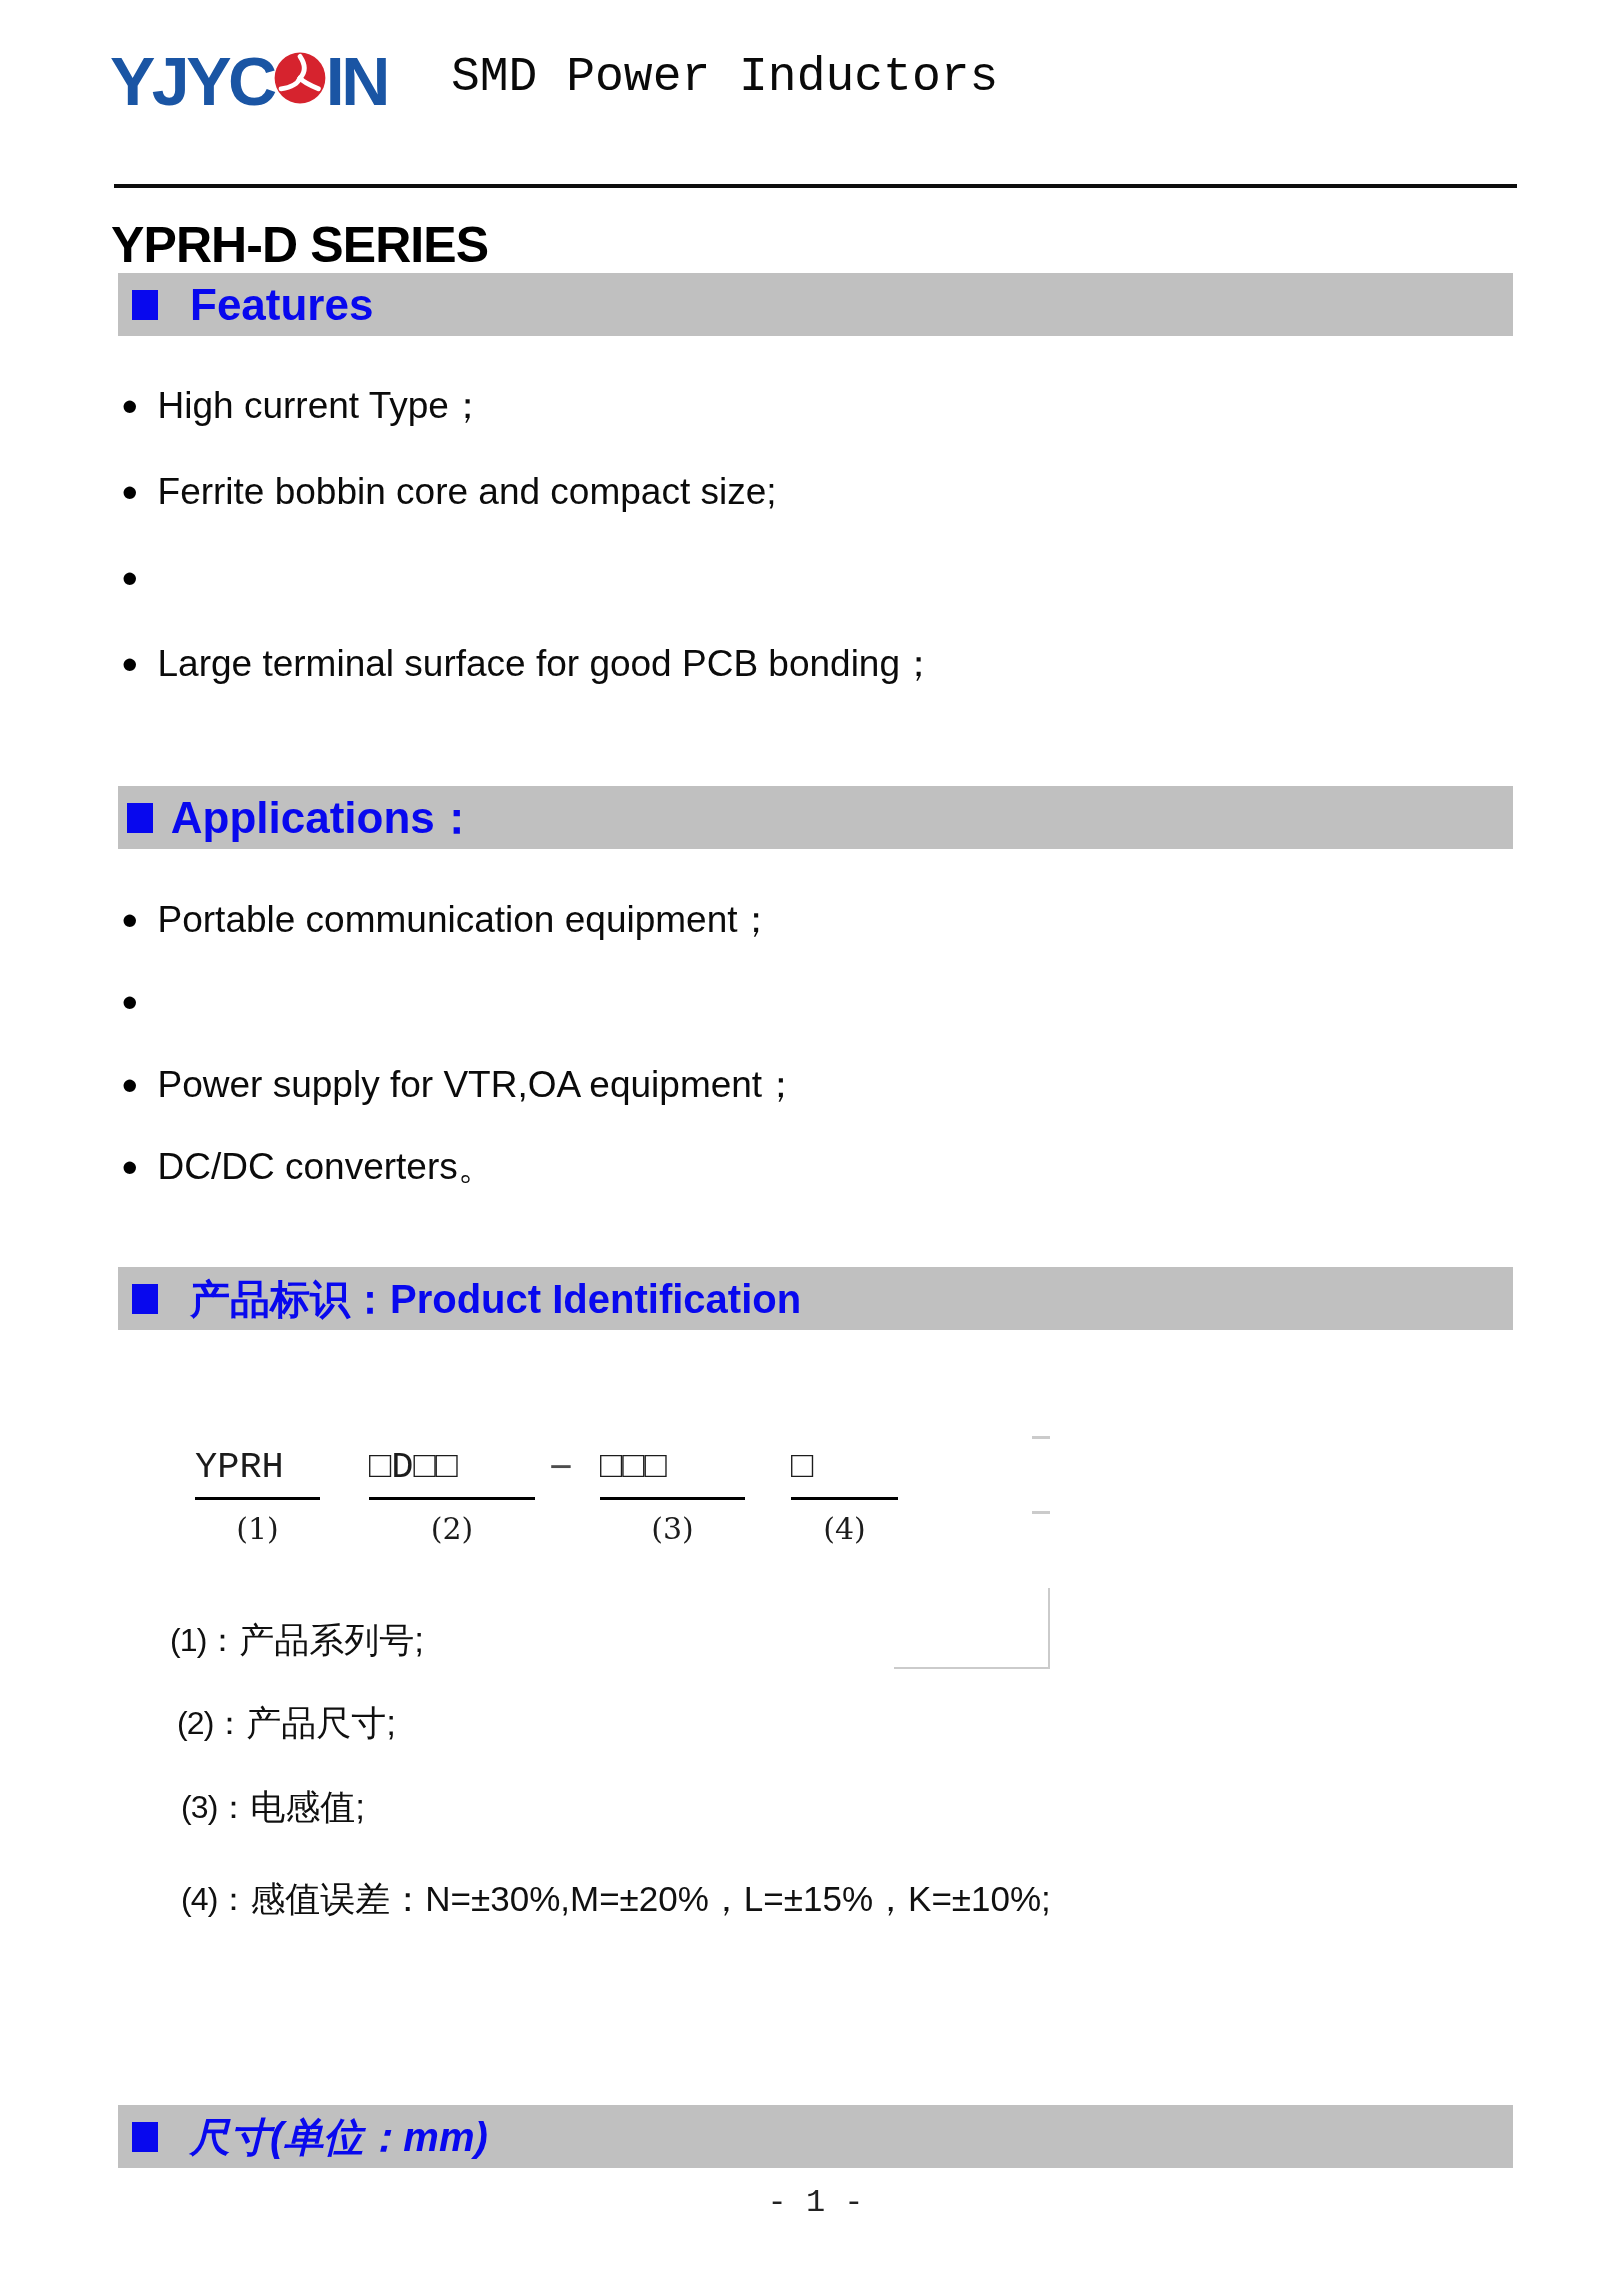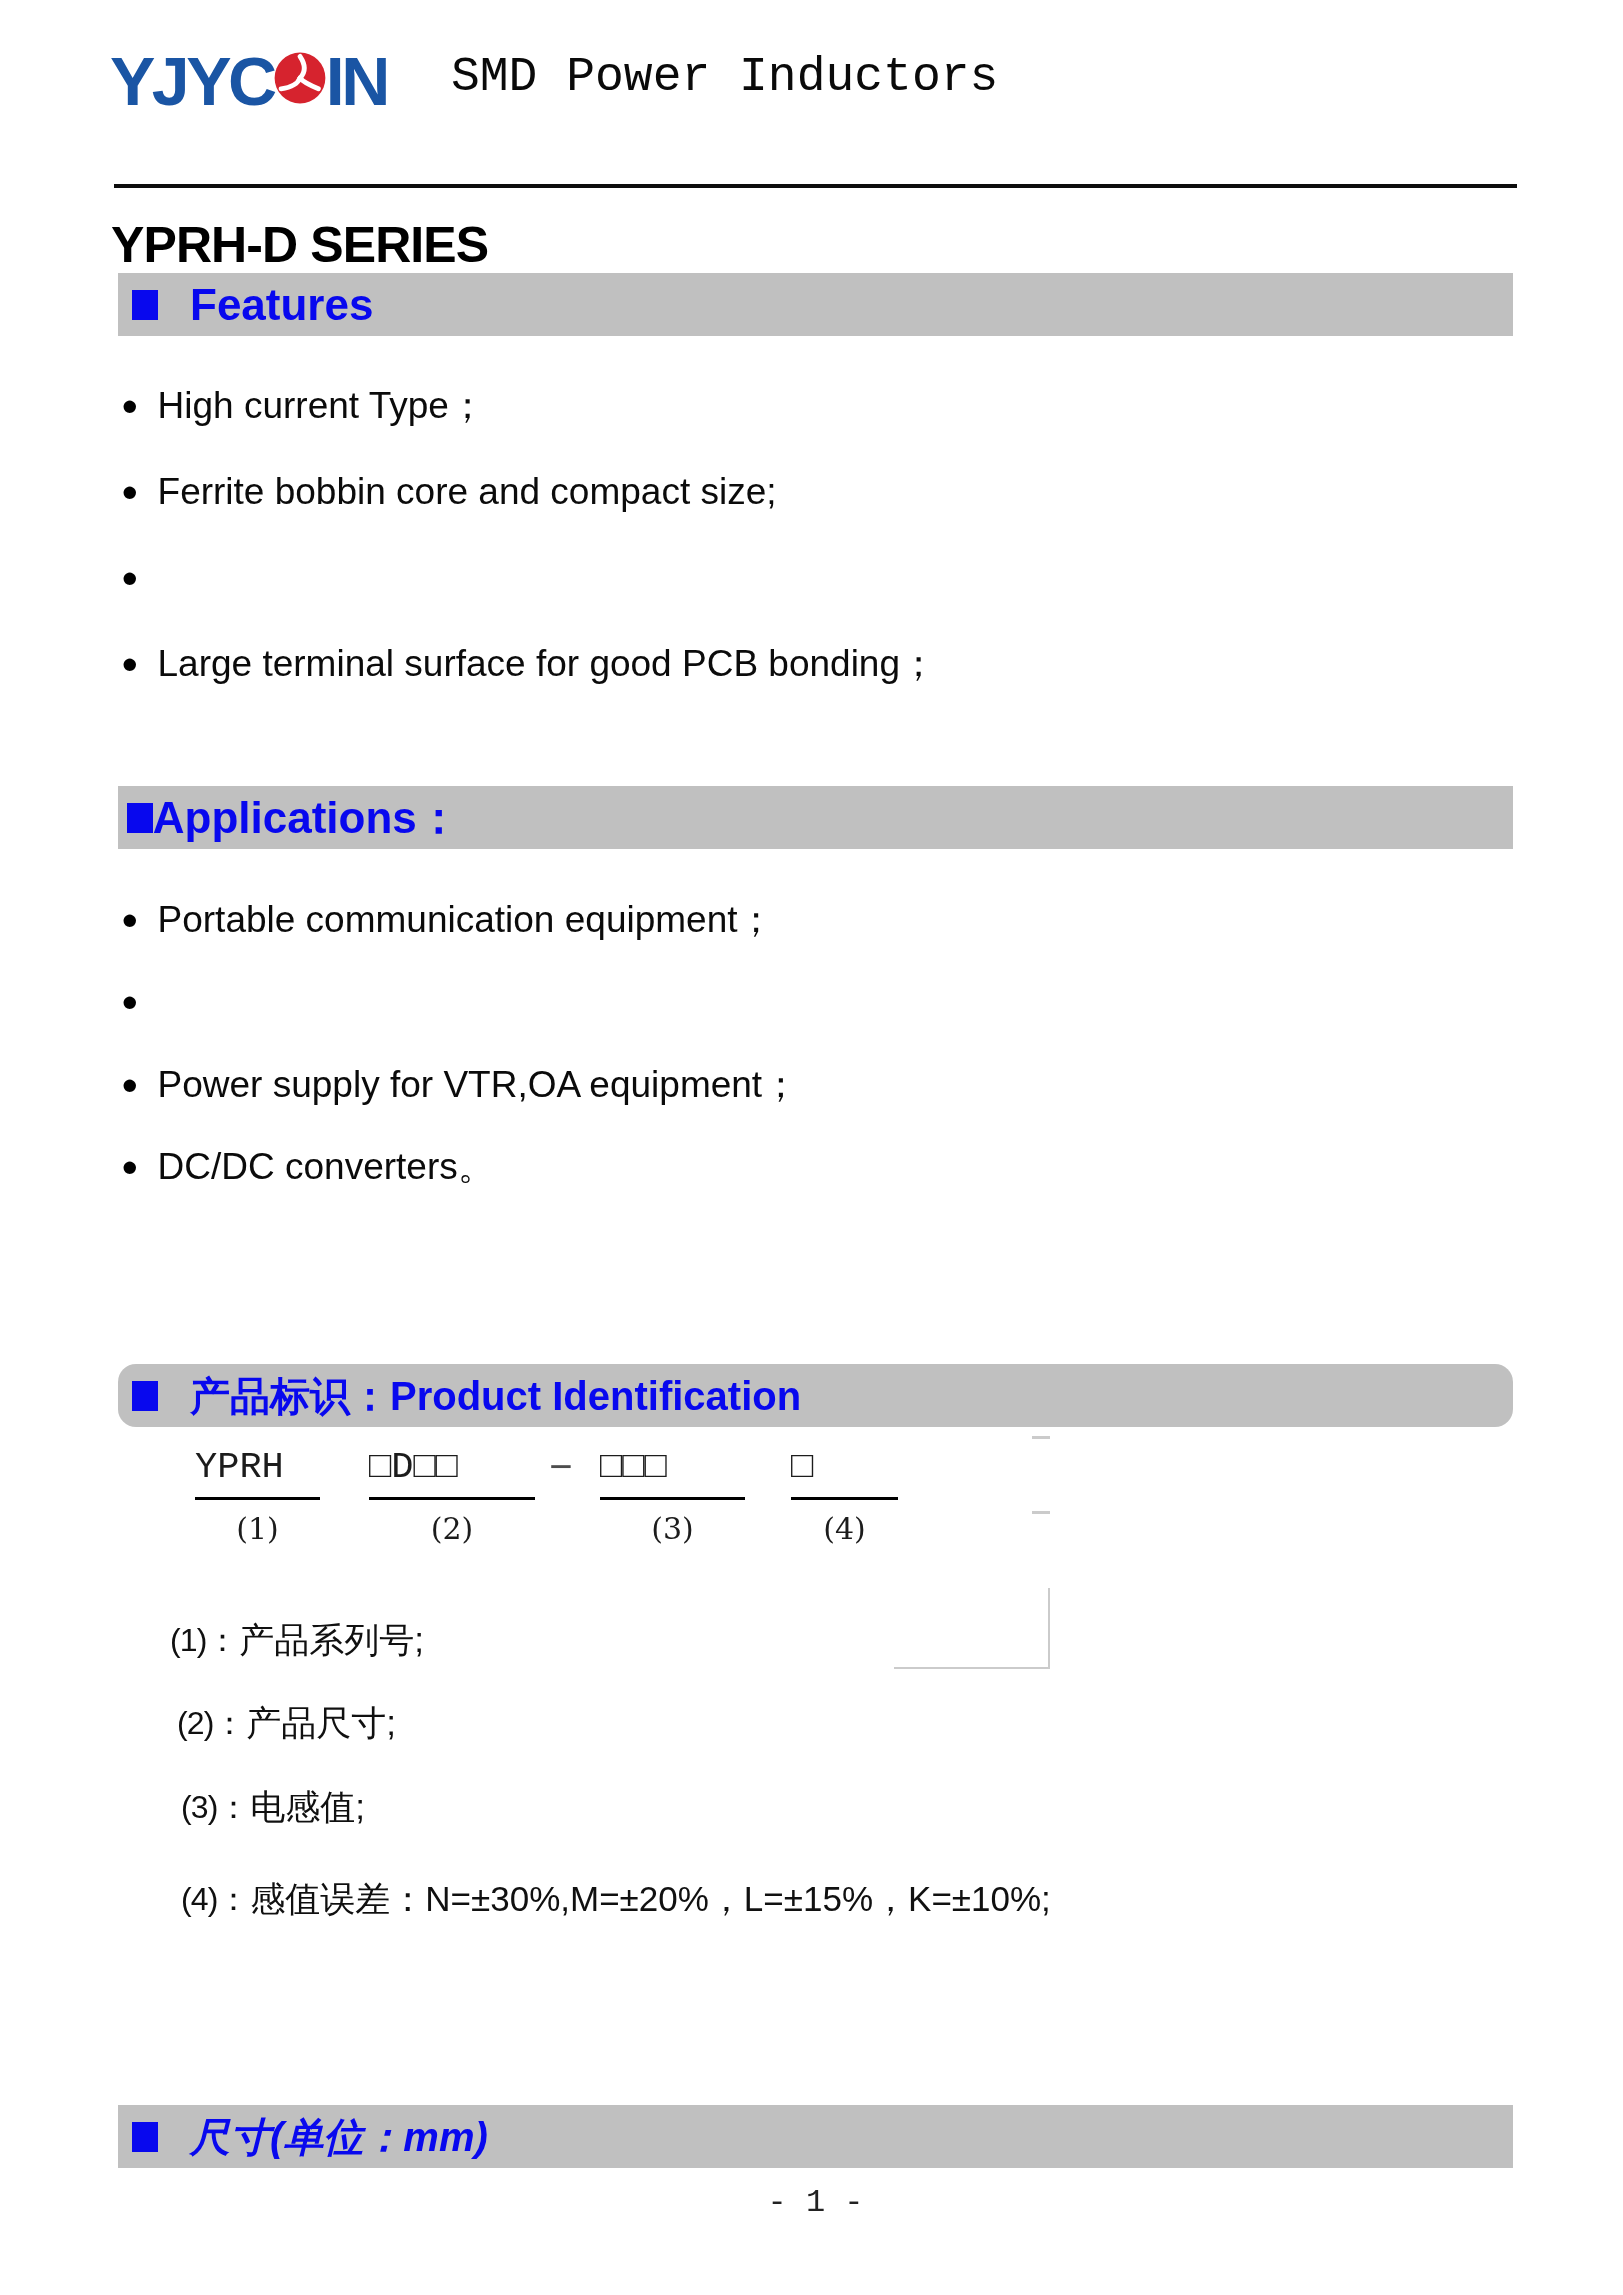--- a/index.html
+++ b/index.html
@@ -15,22 +15,22 @@
 
   
   .banner{position:absolute;left:118px;width:1395px;height:63px;background:#c0c0c0;display:flex;align-items:center;white-space:nowrap;}
   .marker{display:inline-block;width:26px;height:30px;background:#0808ee;flex:0 0 auto;}
   .banner .head{color:#0808ee;font-weight:700;font-size:44px;line-height:1;}
   #banner-features{top:273px;}
   #banner-features .marker{margin-left:14px;}
   #banner-features .head{margin-left:32px;}
   #banner-applications{top:786px;}
   #banner-applications .marker{margin-left:8.8px;}
-  #banner-applications .head{margin-left:0;}
-  #banner-product{top:1364px;border-radius:18px;}
+  #banner-applications .head{margin-left:18px;}
+  #banner-product{top:1267px;}
   #banner-product .marker{margin-left:14px;}
   #banner-product .head{margin-left:32px;font-size:40px;}
   #banner-dimensions{top:2105px;}
   #banner-dimensions .marker{margin-left:14px;}
   #banner-dimensions .head{margin-left:32px;font-size:40px;font-style:italic;}
 
   
   .li{position:absolute;left:121px;height:47px;display:flex;align-items:center;font-size:37px;color:#0b0b0b;white-space:nowrap;}
   .dot{font-size:29px;margin-right:19px;line-height:1;color:#000;}
 

